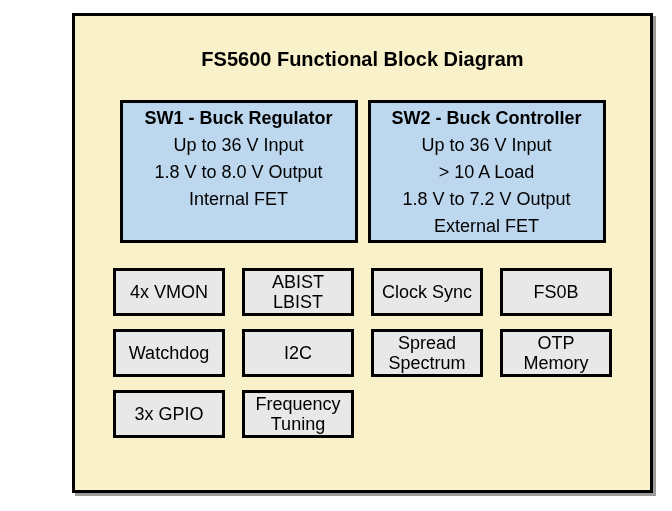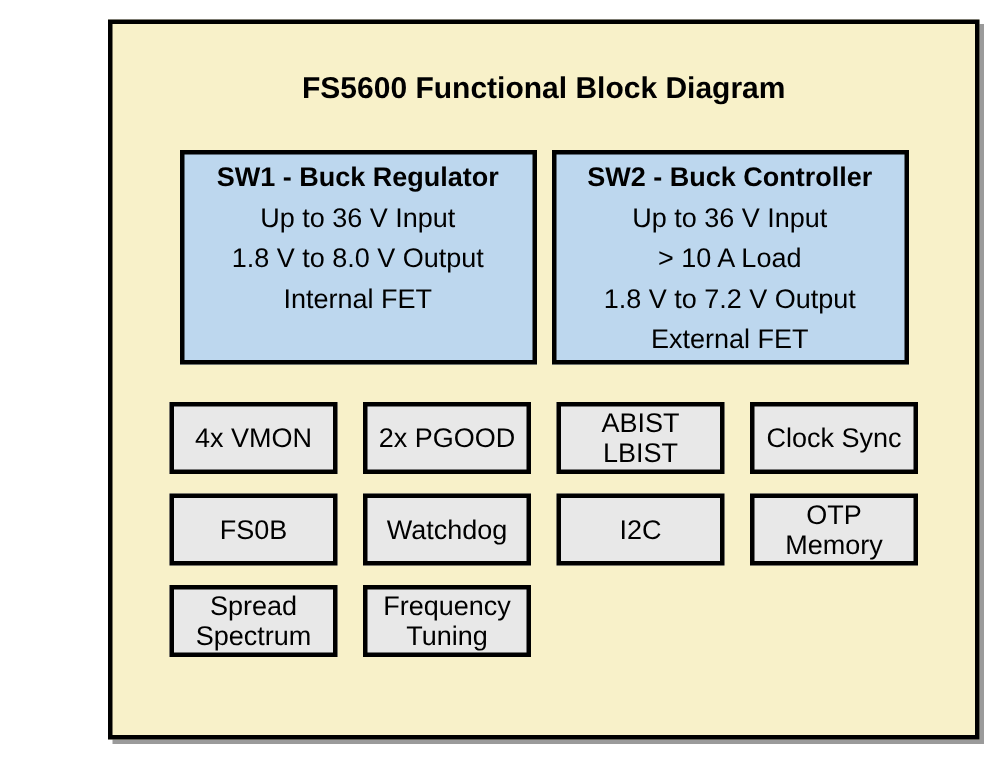--- a/index.html
+++ b/index.html
@@ -89,29 +89,29 @@
         <div class="sw-heading">SW2 - Buck Controller</div>
         <div>Up to 36 V Input</div>
         <div>&gt; 10 A Load</div>
         <div>1.8 V to 7.2 V Output</div>
         <div>External FET</div>
       </div>
     </div>
 
     <div class="grid">
       <div class="cell">4x VMON</div>
-      <div class="cell">2x PGOOD</div>
       <div class="cell">ABIST
 LBIST</div>
       <div class="cell">Clock Sync</div>
       <div class="cell">FS0B</div>
       <div class="cell">Watchdog</div>
       <div class="cell">I2C</div>
+      <div class="cell">Spread
+Spectrum</div>
       <div class="cell">OTP
 Memory</div>
-      <div class="cell">Spread
-Spectrum</div>
+      <div class="cell">3x GPIO</div>
       <div class="cell">Frequency
 Tuning</div>
     </div>
 
   </div>
 </div>
 
 </body></html>

